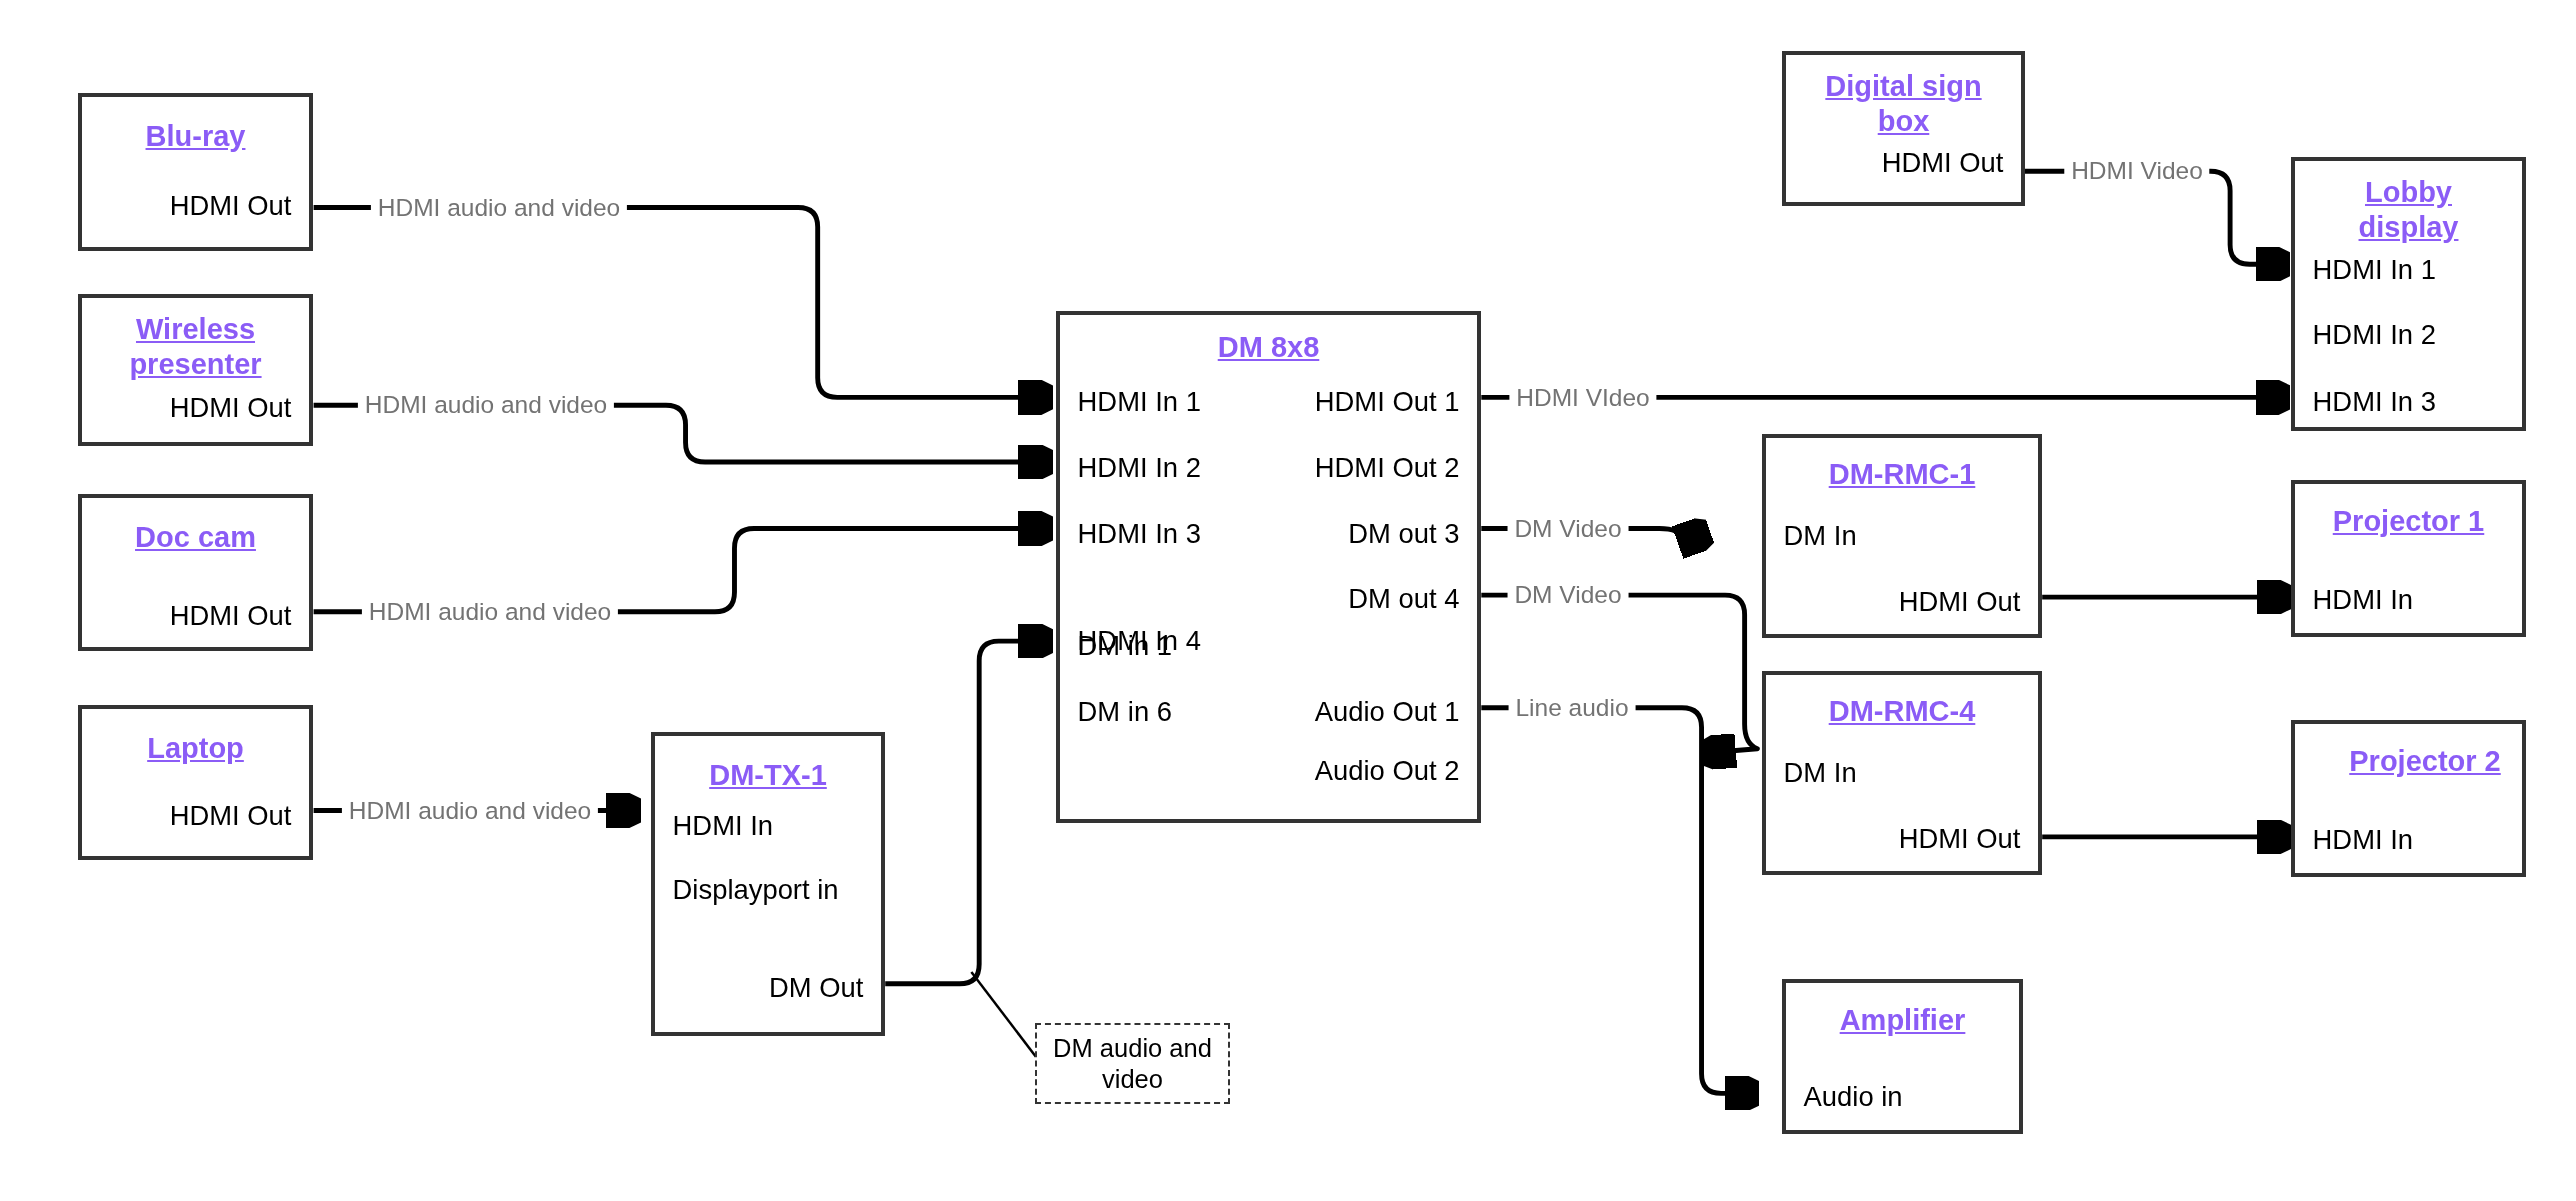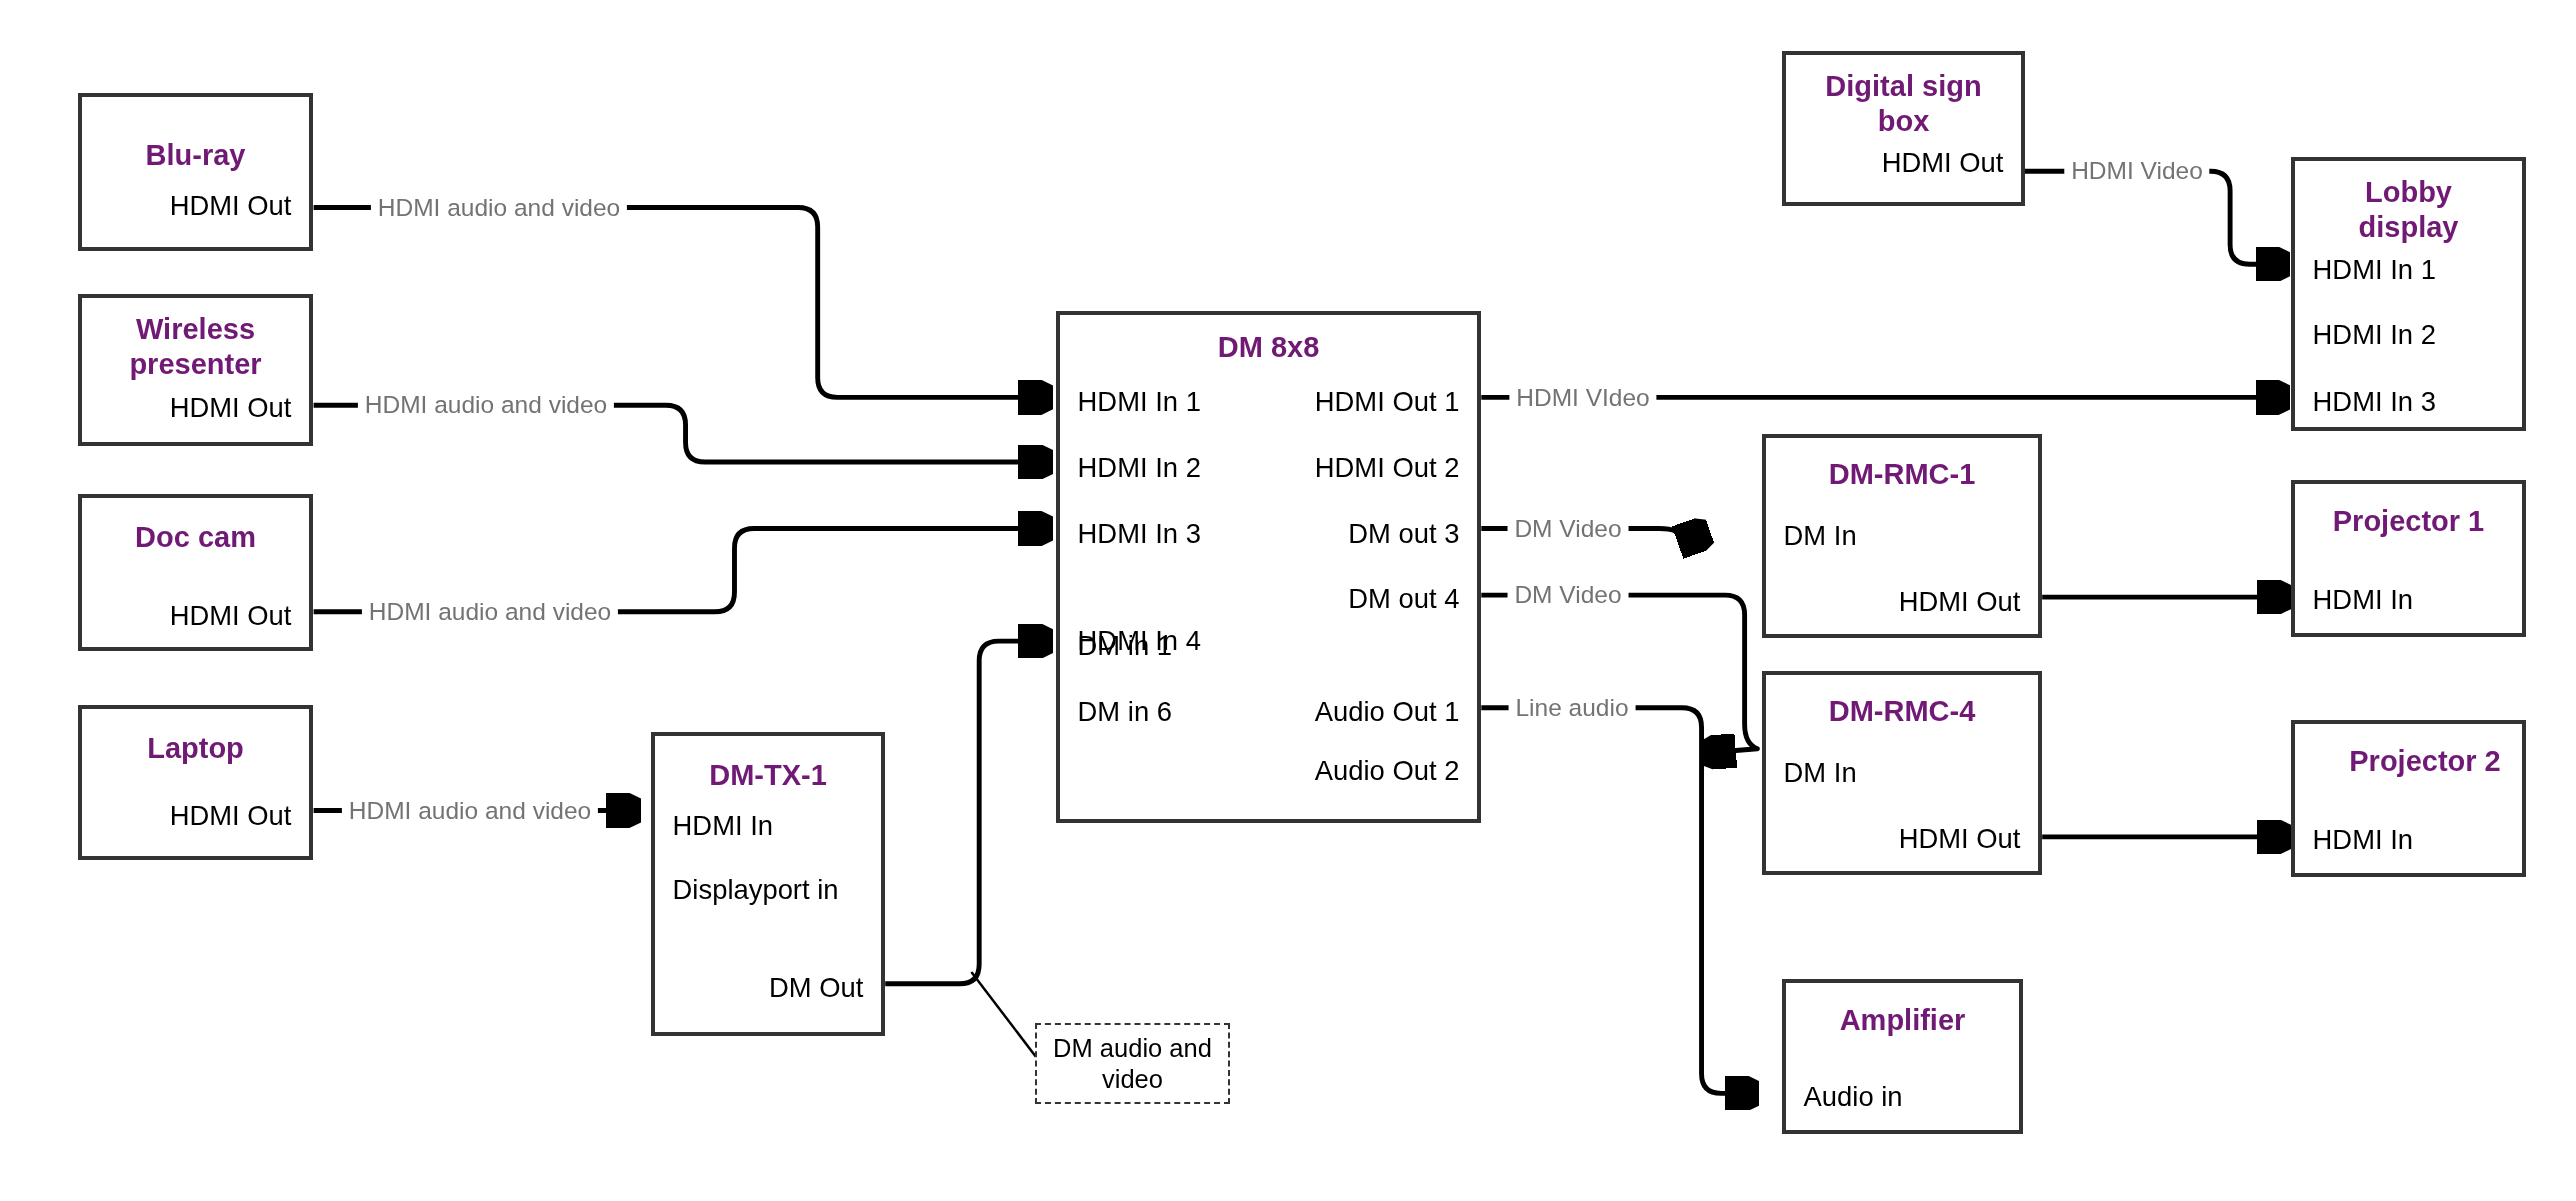--- a/index.html
+++ b/index.html
@@ -26,21 +26,22 @@
     border: 4.9px solid #333333;
   }
   .box-title {
     position: absolute;
     left: 0;
     right: 0;
     text-align: center;
     font-weight: bold;
     font-size: 29px;
     line-height: 35px;
-    color: #701a75;
+    color: #8b5cf6;
+    text-decoration: underline;
   }
   .port {
     position: absolute;
     font-size: 27.4px;
     line-height: 31px;
     color: #000000;
     white-space: nowrap;
   }
   .port.left   { left: 17.6px;  text-align: left; }
   .port.right  { right: 17.6px; text-align: right; }
@@ -134,21 +135,21 @@
   <div class="link-label" style="left:486px; top:405px;">HDMI audio and video</div>
   <div class="link-label" style="left:490px; top:612px;">HDMI audio and video</div>
   <div class="link-label" style="left:470px; top:811px;">HDMI audio and video</div>
   <div class="link-label" style="left:1583px; top:398px;">HDMI VIdeo</div>
   <div class="link-label" style="left:1568px; top:529px;">DM Video</div>
   <div class="link-label" style="left:1568px; top:595px;">DM Video</div>
   <div class="link-label" style="left:1572px; top:708px;">Line audio</div>
   <div class="link-label" style="left:2137px; top:171px;">HDMI Video</div>
 
   <div class="box" style="left:78px; top:93px; width:235px; height:158px;">
-    <div class="box-title" style="top:21.5px;margin-top:19px;">Blu-ray</div>
+    <div class="box-title" style="top:21.5px;">Blu-ray</div>
     <div class="port right" style="top:93px;">HDMI Out</div>
   </div>
 
   <div class="box" style="left:78px; top:294px; width:235px; height:152px;">
     <div class="box-title" style="top:13.7px;">Wireless</div>
     <div class="box-title" style="top:49px;">presenter</div>
     <div class="port right" style="top:94px;">HDMI Out</div>
   </div>
 
   <div class="box" style="left:78px; top:494px; width:235px; height:157px;">

